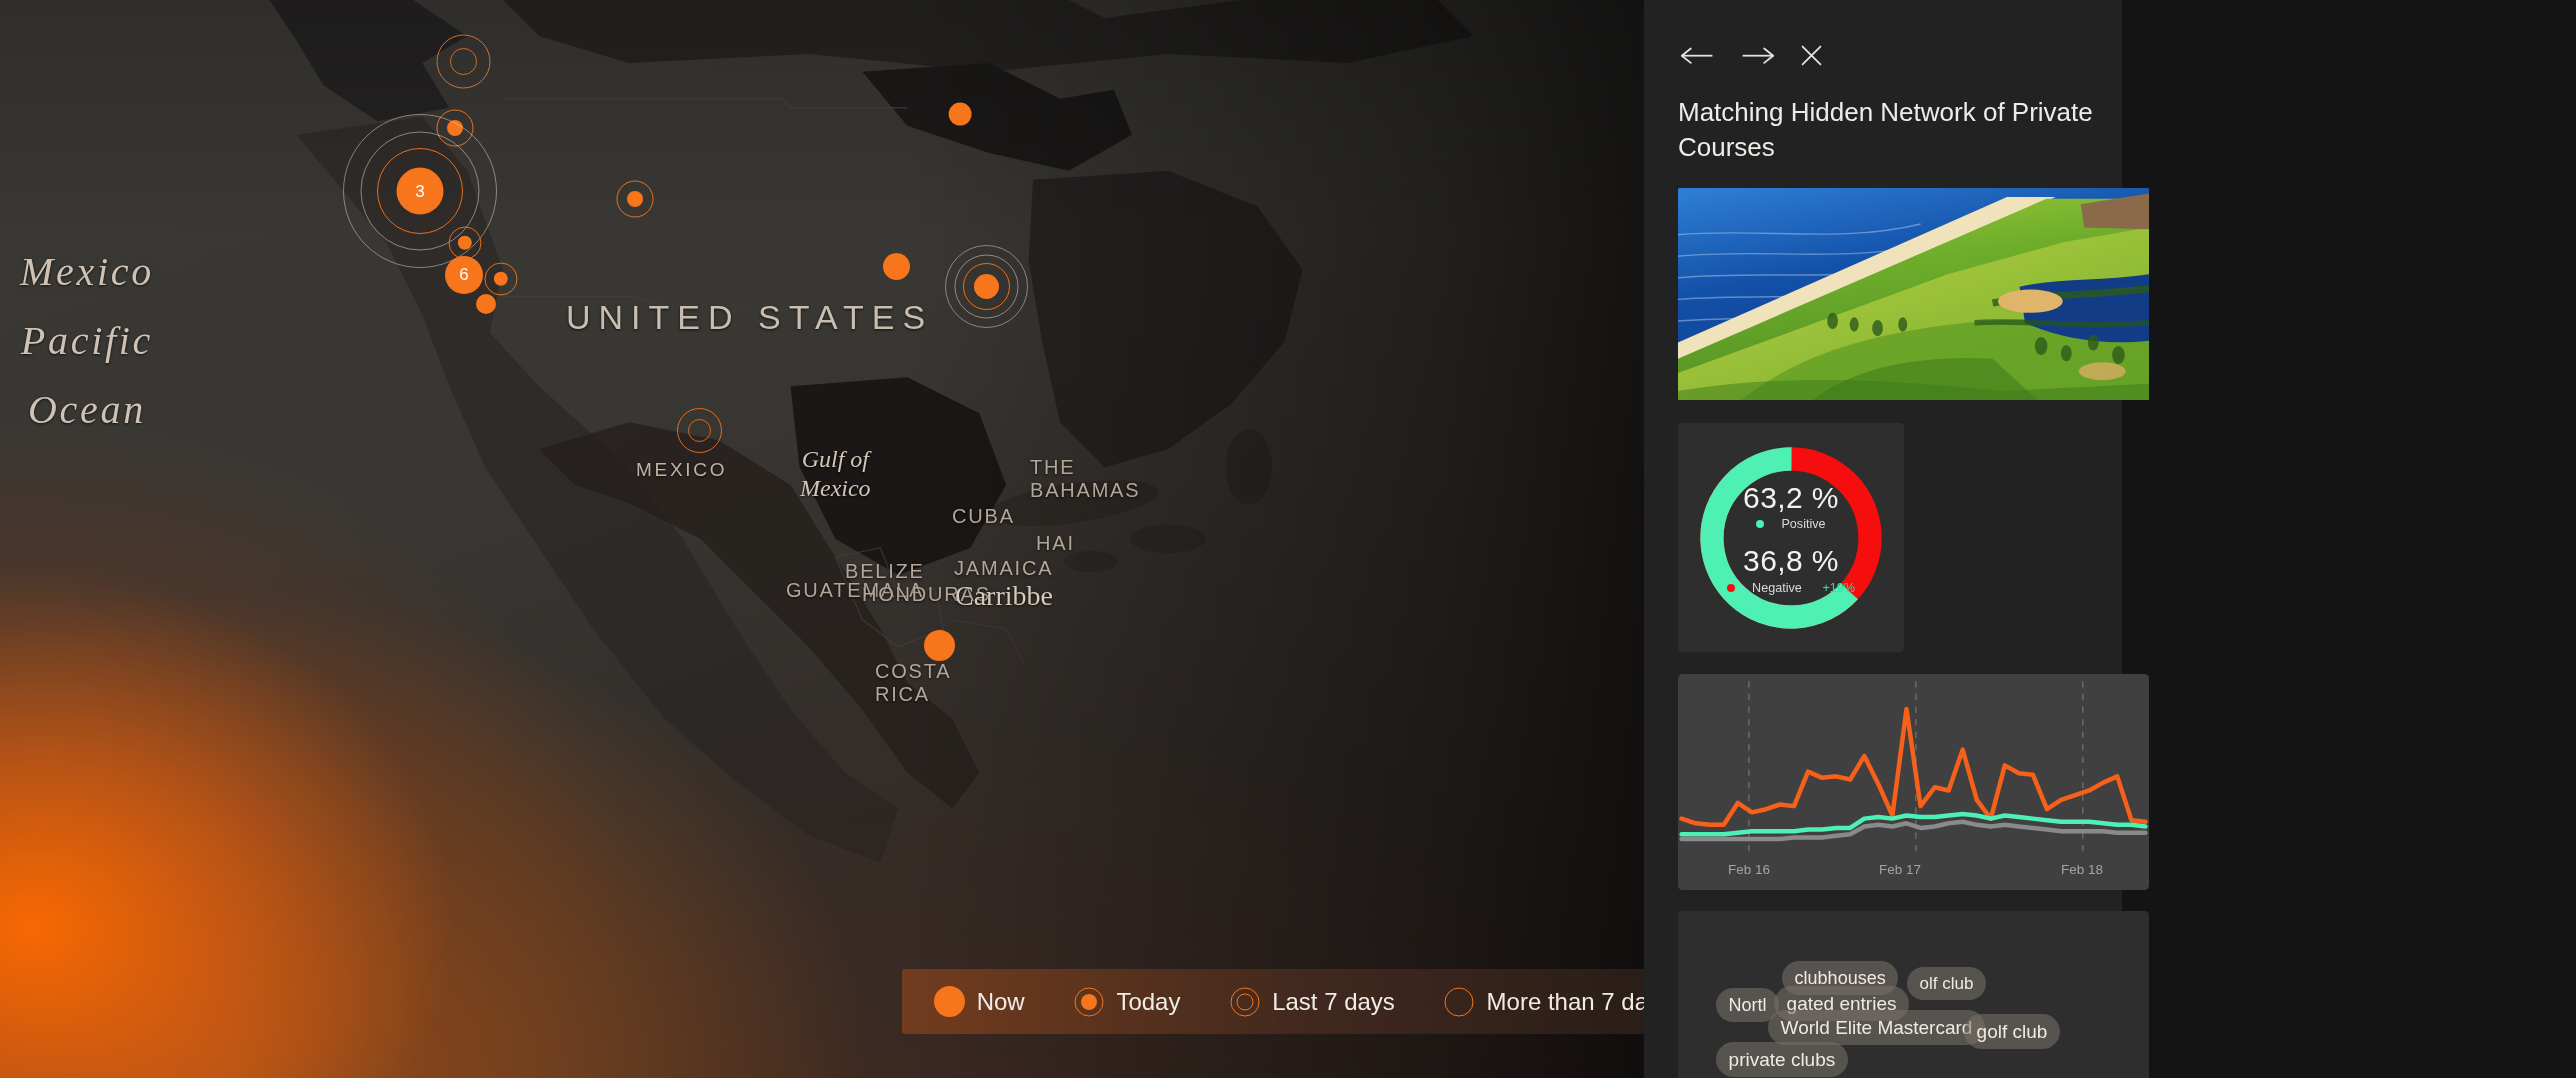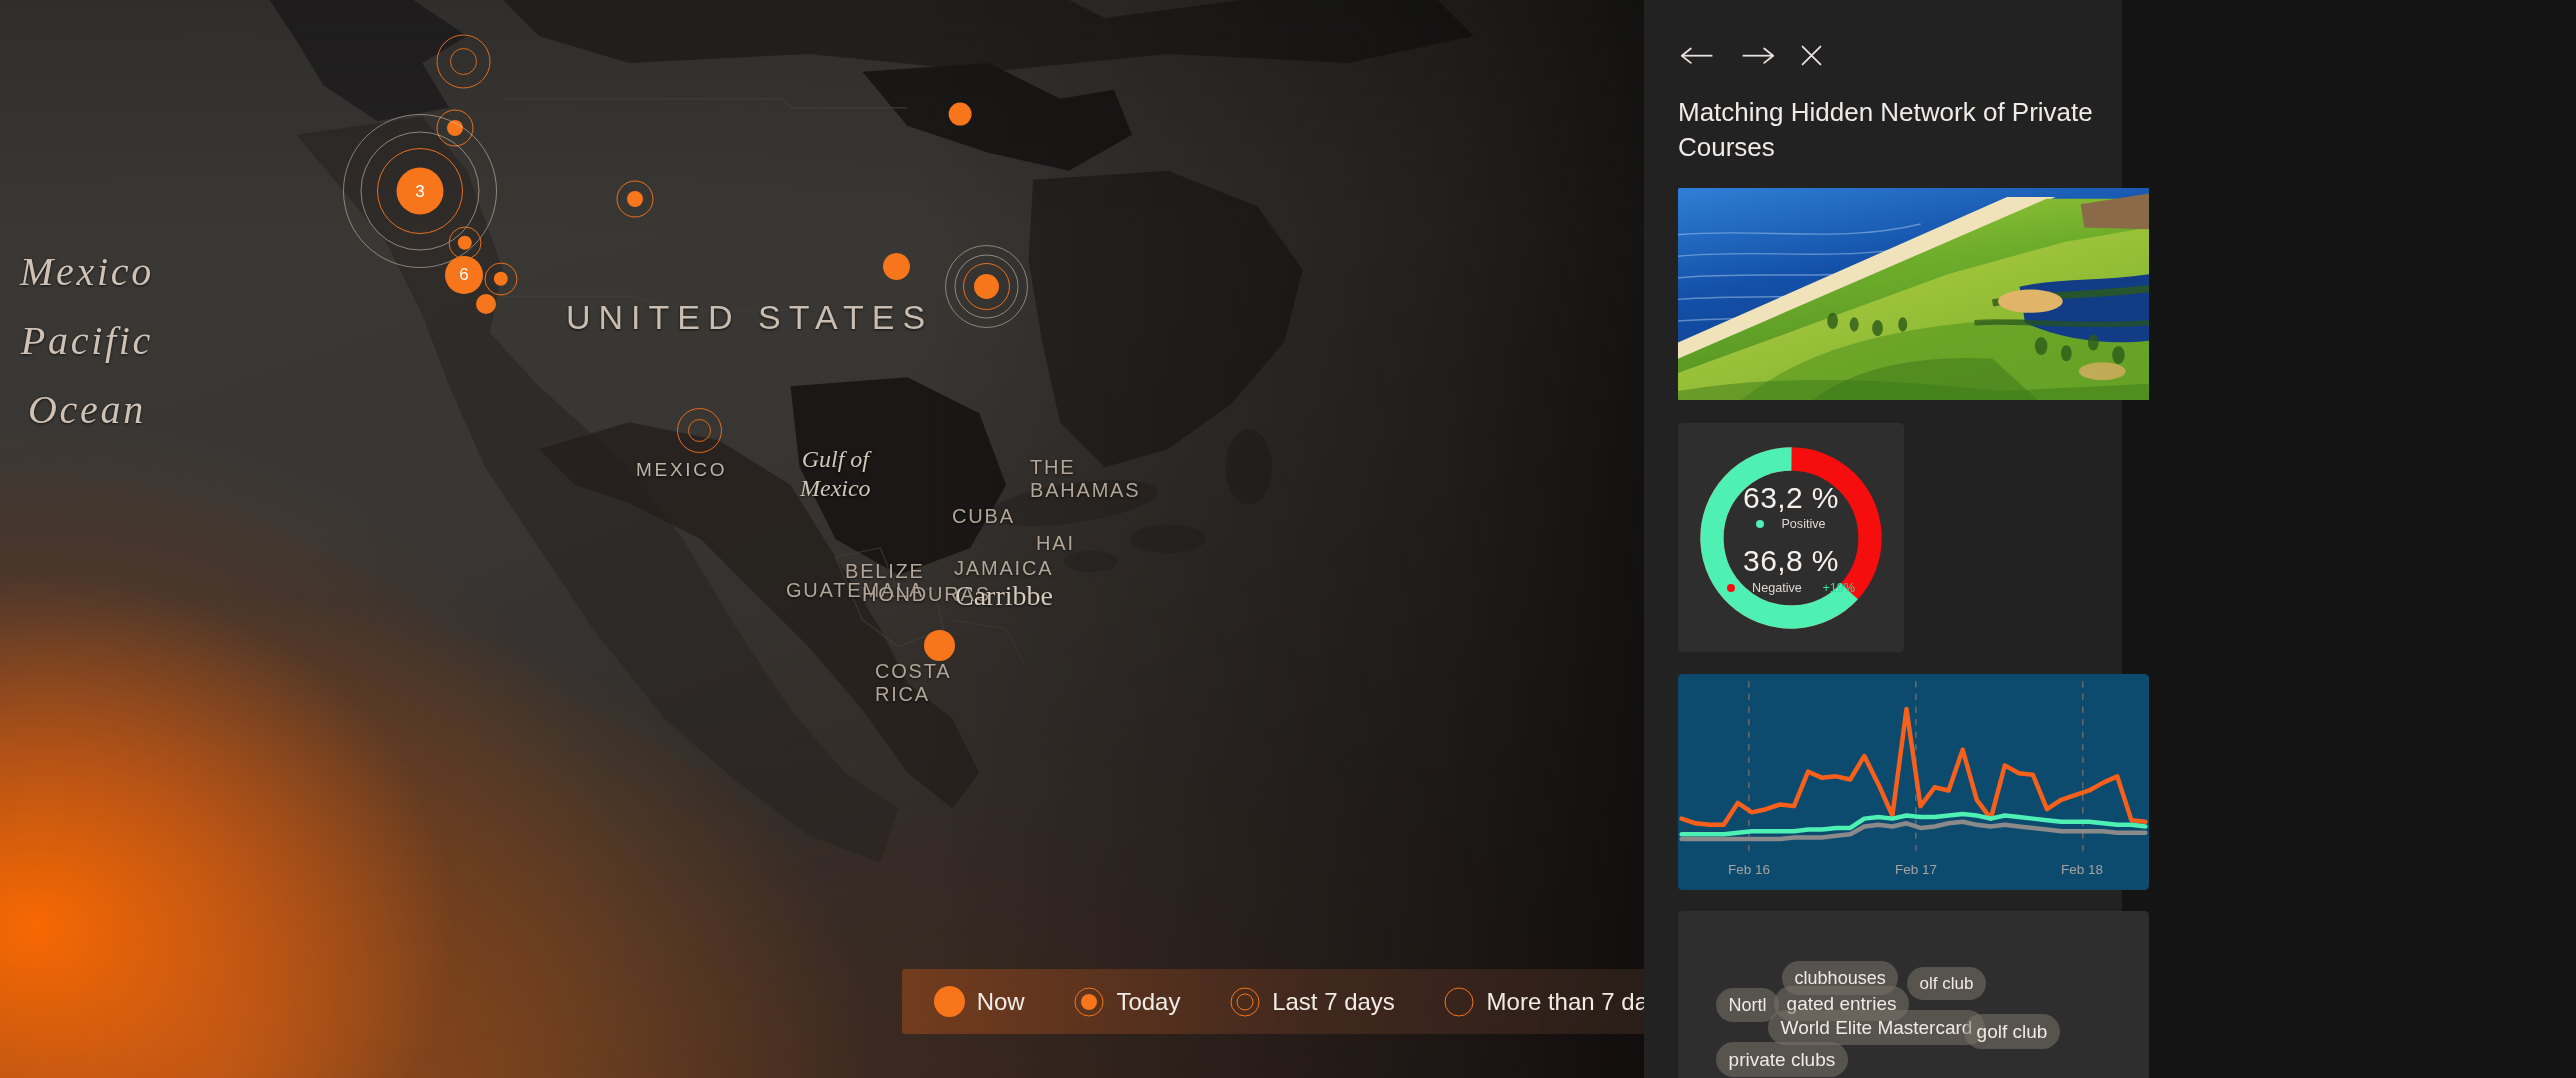--- a/index.html
+++ b/index.html
@@ -126,21 +126,21 @@
     align-items:center; justify-content:center; text-align:center; gap:0;
   }
   .d-big { font-size:30px; color:#f4f1ee; letter-spacing:0.4px; }
   .d-sub { font-size:14.4px; color:#d7d3cf; line-height:1.22; margin-top:4.5px; }
   .d-res { font-size:19px; color:#eae6e2; margin-top:16px; }
   .d-leg { font-size:12.6px; color:#ddd9d5; display:flex; align-items:center; gap:17px; margin-top:2.7px; }
   .d-bullet { width:8px; height:8px; border-radius:50%; display:inline-block; }
   .d-delta { color:#31e0a0; font-size:12.6px; margin-left:3.6px; }
 
   .chart-card {
-    margin-top:21.6px; background:#0c4a6e; border-radius:4.5px;
+    margin-top:21.6px; background:#404040; border-radius:4.5px;
     width:471px; height:216px; position:relative; overflow:hidden;
   }
   .chart-card svg { display:block; }
   .tick {
     position:absolute; bottom:12.6px; font-size:13.5px; color:#a6a29e; transform:translateX(-50%);
   }
 
   .tags-card {
     margin-top:21.6px; background:#2e2e2e; border-radius:4.5px;
     width:471px; height:180px; position:relative; overflow:hidden;
@@ -431,21 +431,21 @@
       <svg id="linechart" width="471" height="216" viewBox="0 0 524 240" preserveAspectRatio="none">
           <line x1="78.82" x2="78.82" y1="8" y2="200" stroke="#6f6b68" stroke-width="1.6" stroke-dasharray="7 7"></line>
           <line x1="264.58" x2="264.58" y1="8" y2="200" stroke="#6f6b68" stroke-width="1.6" stroke-dasharray="7 7"></line>
           <line x1="450.34" x2="450.34" y1="8" y2="200" stroke="#6f6b68" stroke-width="1.6" stroke-dasharray="7 7"></line>
           <polyline points="4.0,160.7 19.6,165.9 35.3,167.6 50.9,167.6 66.5,143.3 82.2,153.7 97.8,150.2 113.5,145.0 129.1,146.8 144.7,108.5 160.4,115.4 176.0,113.7 191.6,117.2 207.3,91.1 222.9,122.4 238.5,157.2 254.2,38.9 269.8,146.8 285.5,125.9 301.1,129.4 316.7,84.1 332.4,139.8 348.0,160.7 363.6,101.5 379.3,110.2 394.9,112.0 410.5,150.2 426.2,139.8 441.8,134.6 457.5,129.4 473.1,120.7 488.7,113.7 504.4,162.4 520.0,164.2" fill="none" stroke="#f7601b" stroke-width="5" stroke-linejoin="round" stroke-linecap="round"></polyline>
           <polyline points="4.0,178.1 19.6,178.1 35.3,178.1 50.9,178.1 66.5,176.3 82.2,174.6 97.8,174.6 113.5,174.6 129.1,174.6 144.7,172.9 160.4,172.9 176.0,171.1 191.6,171.1 207.3,160.7 222.9,158.9 238.5,160.7 254.2,157.2 269.8,158.9 285.5,158.9 301.1,157.2 316.7,155.5 332.4,157.2 348.0,160.7 363.6,157.2 379.3,158.9 394.9,160.7 410.5,162.4 426.2,164.2 441.8,164.2 457.5,164.2 473.1,165.9 488.7,167.6 504.4,167.6 520.0,169.4" fill="none" stroke="#4ef0b4" stroke-width="5" stroke-linejoin="round" stroke-linecap="round"></polyline>
           <polyline points="4.0,183.3 19.6,183.3 35.3,183.3 50.9,183.3 66.5,183.3 82.2,183.3 97.8,183.3 113.5,183.3 129.1,181.6 144.7,181.6 160.4,181.6 176.0,179.8 191.6,178.1 207.3,169.4 222.9,167.6 238.5,169.4 254.2,165.9 269.8,171.1 285.5,169.4 301.1,165.9 316.7,164.2 332.4,167.6 348.0,169.4 363.6,167.6 379.3,169.4 394.9,171.1 410.5,172.9 426.2,174.6 441.8,174.6 457.5,174.6 473.1,174.6 488.7,176.3 504.4,176.3 520.0,176.3" fill="none" stroke="#8a8a8a" stroke-width="5" stroke-linejoin="round" stroke-linecap="round"></polyline>
         </svg>
       <div id="chart-ticks">
           <div class="tick" style="left: 71px;">Feb 16</div>
-          <div class="tick" style="left: 238px; margin-top: 16px;">Feb 17</div>
+          <div class="tick" style="left: 222px; margin-top: 16px;">Feb 17</div>
           <div class="tick" style="left: 404px;">Feb 18</div>
         </div>
     </div>
 
     <div class="tags-card">
       <div id="tagcloud">
           <div class="tag" style="left: 104px; top: 50px; font-size: 18px;">clubhouses</div>
           <div class="tag" style="left: 229px; top: 56px; font-size: 17px;">olf club</div>
           <div class="tag" style="left: 38px; top: 77px; font-size: 18px;">Nortl</div>
           <div class="tag" style="left: 96px; top: 75px; font-size: 19px;">gated entries</div>

